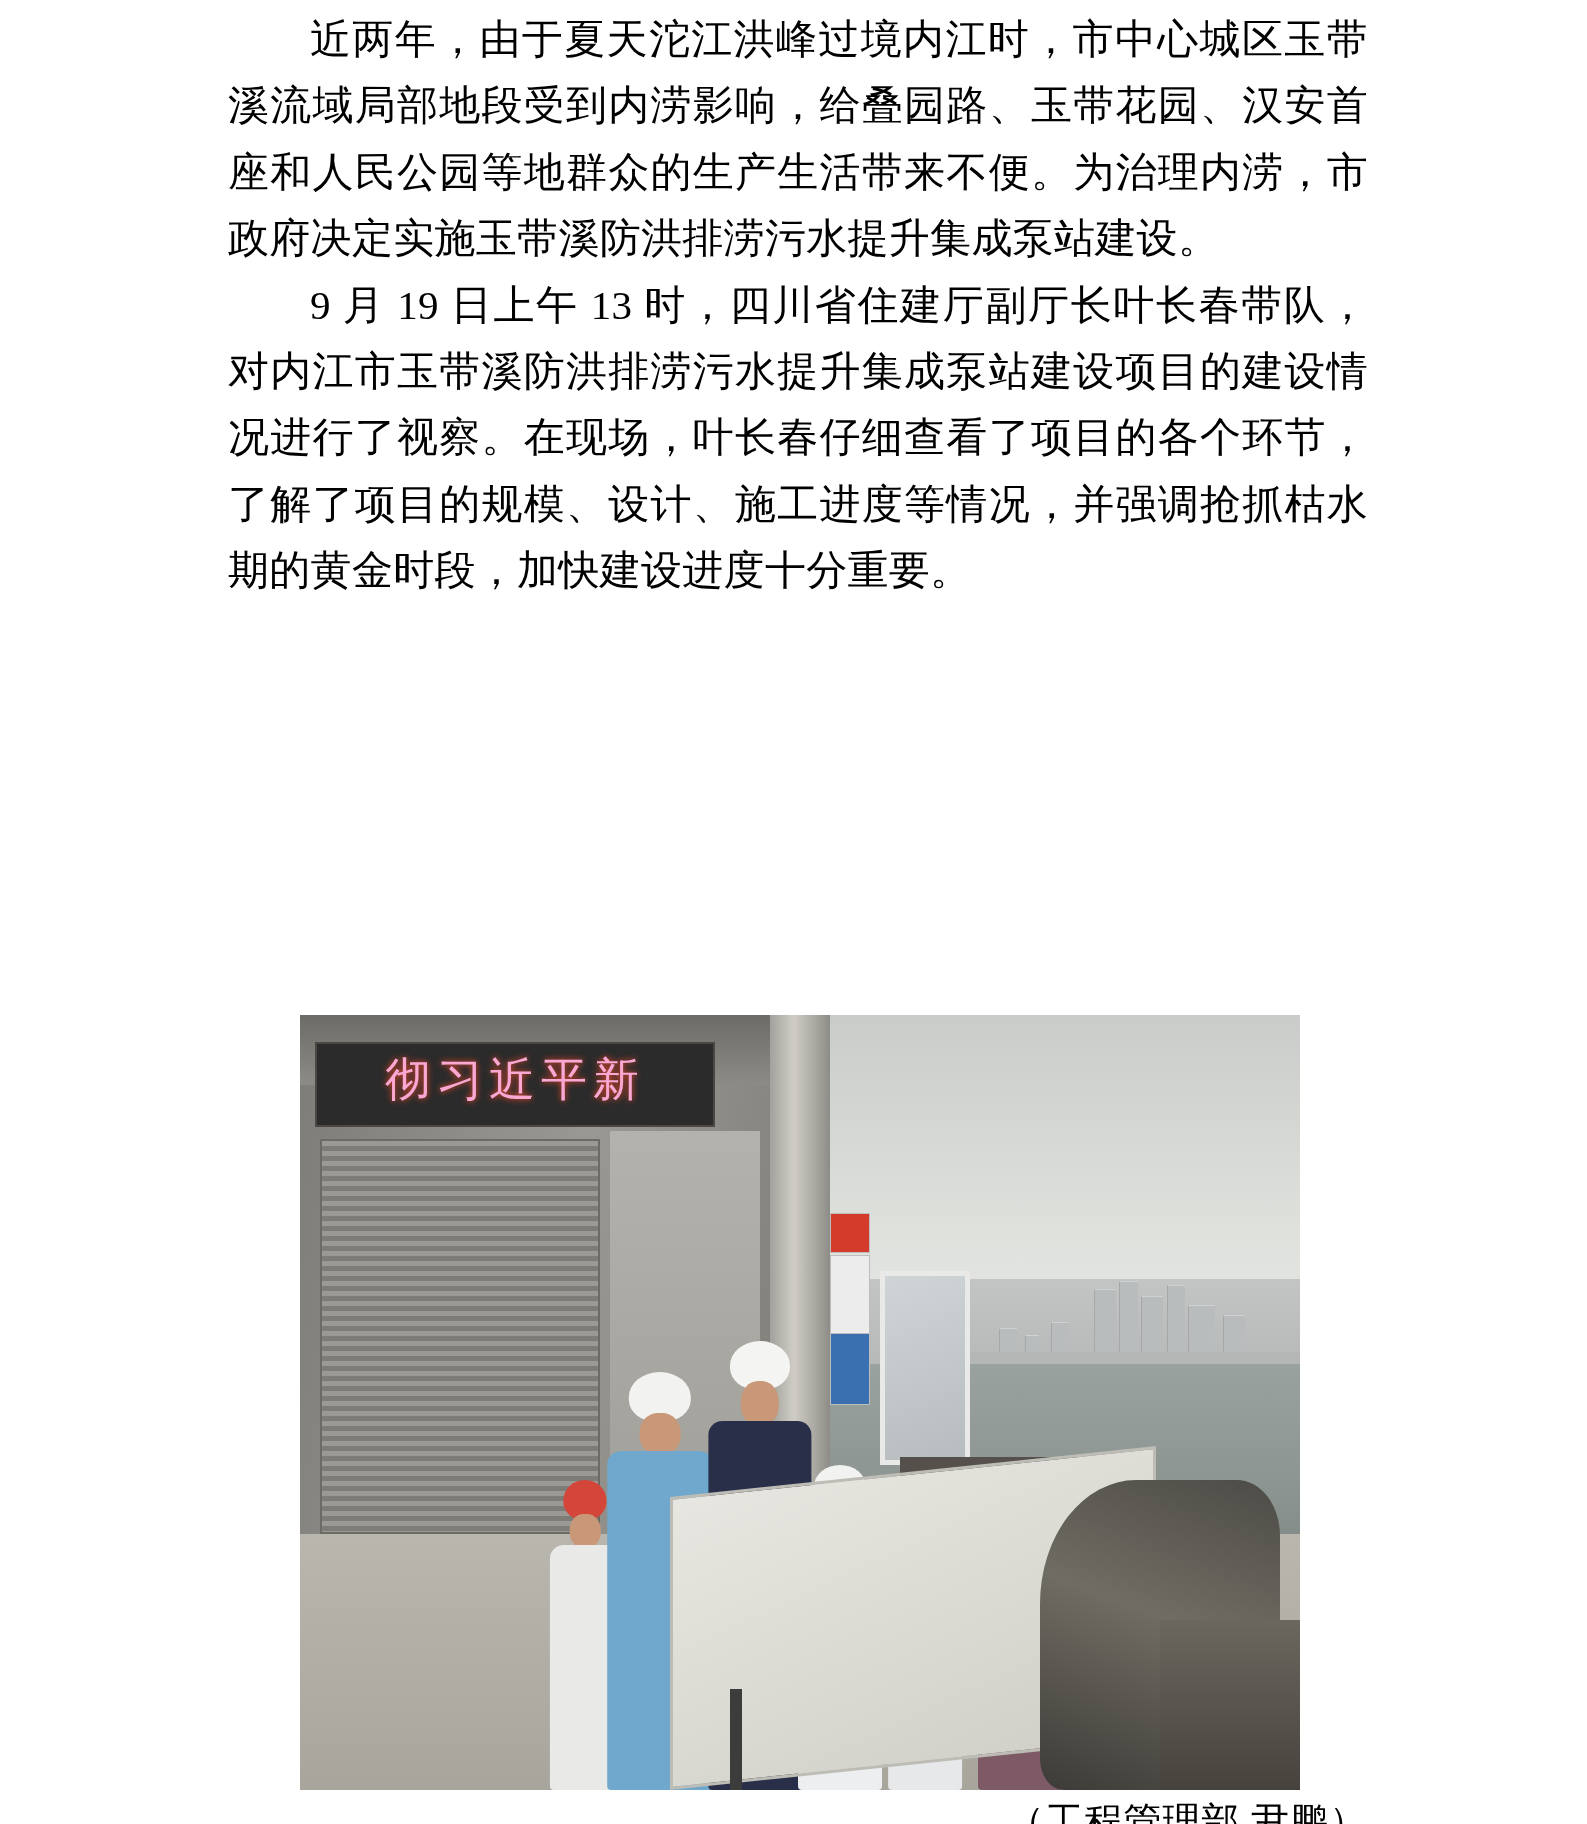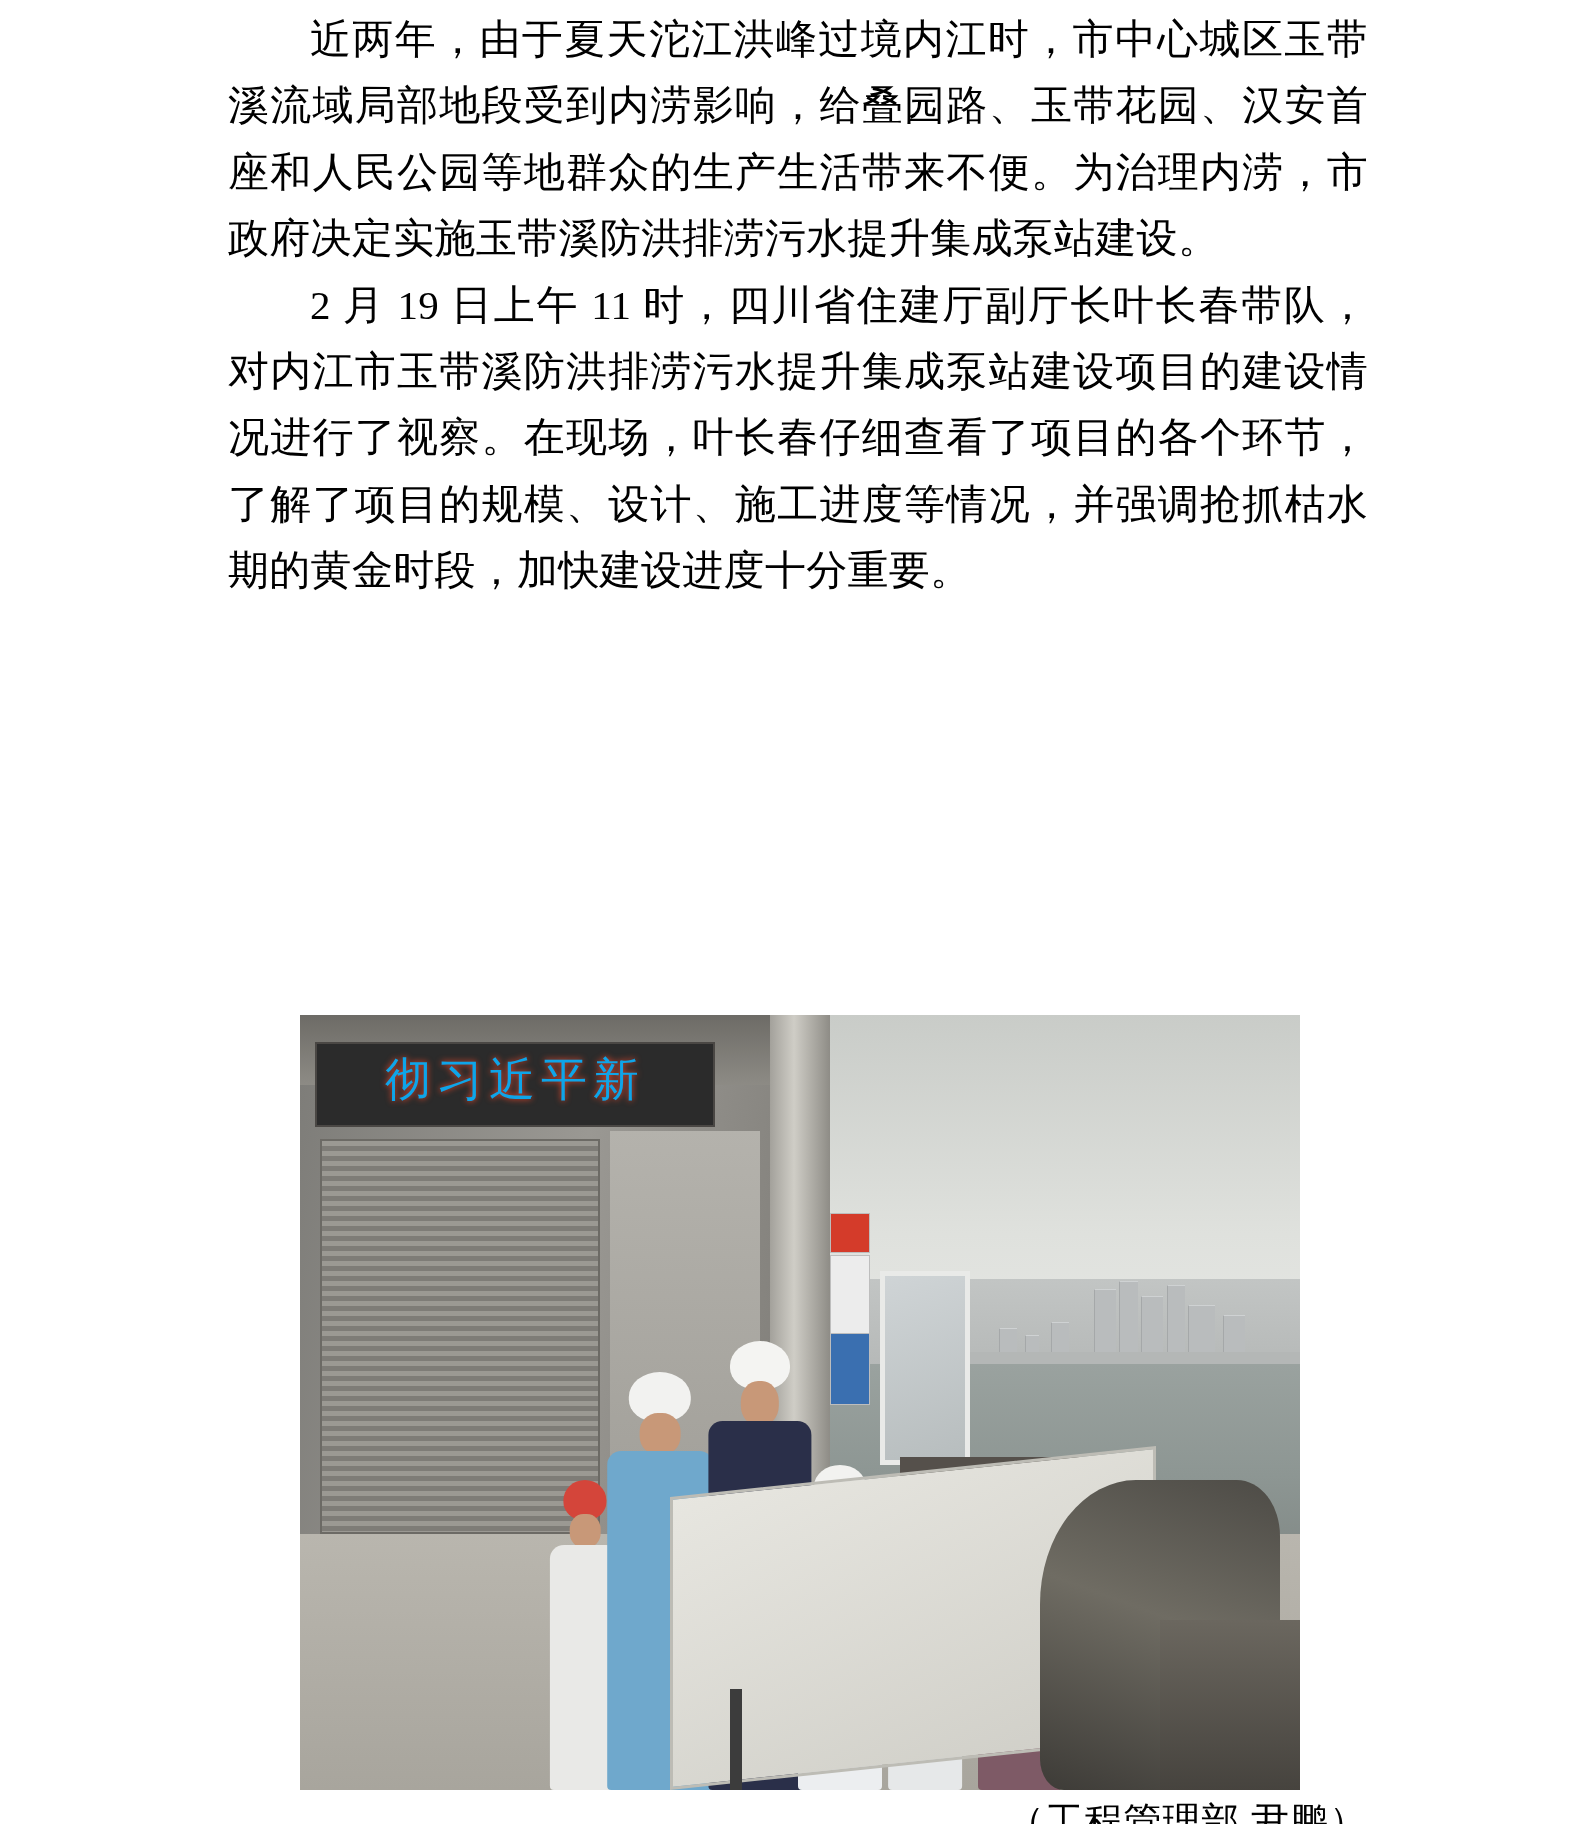--- a/index.html
+++ b/index.html
@@ -76,21 +76,21 @@
     width: 6%; height: 62%;
     background: linear-gradient(90deg, #a3a19b, #cfcdc6 40%, #8e8c86);
   }
   .led-sign {
     position: absolute;
     left: 1.5%; top: 3.5%;
     width: 40%; height: 11%;
     background: #2b2b2b;
     border: 2px solid #4a4744;
     box-sizing: border-box;
-    color: #0ea5e9;
+    color: #f9a8d4;
     font-size: 46px;
     line-height: 1.55;
     letter-spacing: 6px;
     text-align: center;
     font-family: "Liberation Sans", sans-serif;
     text-shadow: 0 0 6px #ff4a2a;
     overflow: hidden;
     white-space: nowrap;
   }
   .shutter {
@@ -254,21 +254,21 @@
     letter-spacing: 1px;
   }
 </style>
 </head>
 <body>
 
 <div class="page">
 
   <div class="content">
     <p class="para">近两年，由于夏天沱江洪峰过境内江时，市中心城区玉带溪流域局部地段受到内涝影响，给叠园路、玉带花园、汉安首座和人民公园等地群众的生产生活带来不便。为治理内涝，市政府决定实施玉带溪防洪排涝污水提升集成泵站建设。</p>
-    <p class="para">2 月 19 日上午 11 时，四川省住建厅副厅长叶长春带队，对内江市玉带溪防洪排涝污水提升集成泵站建设项目的建设情况进行了视察。在现场，叶长春仔细查看了项目的各个环节，了解了项目的规模、设计、施工进度等情况，并强调抢抓枯水期的黄金时段，加快建设进度十分重要。</p>
+    <p class="para">9 月 19 日上午 13 时，四川省住建厅副厅长叶长春带队，对内江市玉带溪防洪排涝污水提升集成泵站建设项目的建设情况进行了视察。在现场，叶长春仔细查看了项目的各个环节，了解了项目的规模、设计、施工进度等情况，并强调抢抓枯水期的黄金时段，加快建设进度十分重要。</p>
   </div>
 
   <div class="figure">
     <div class="photo">
 
       <div class="sky"></div>
       <div class="far-city">
         <div class="tower" style="left:52%;width:5%;height:88%;"></div>
         <div class="tower" style="left:58%;width:4%;height:96%;"></div>
         <div class="tower" style="left:63%;width:5%;height:80%;"></div>

